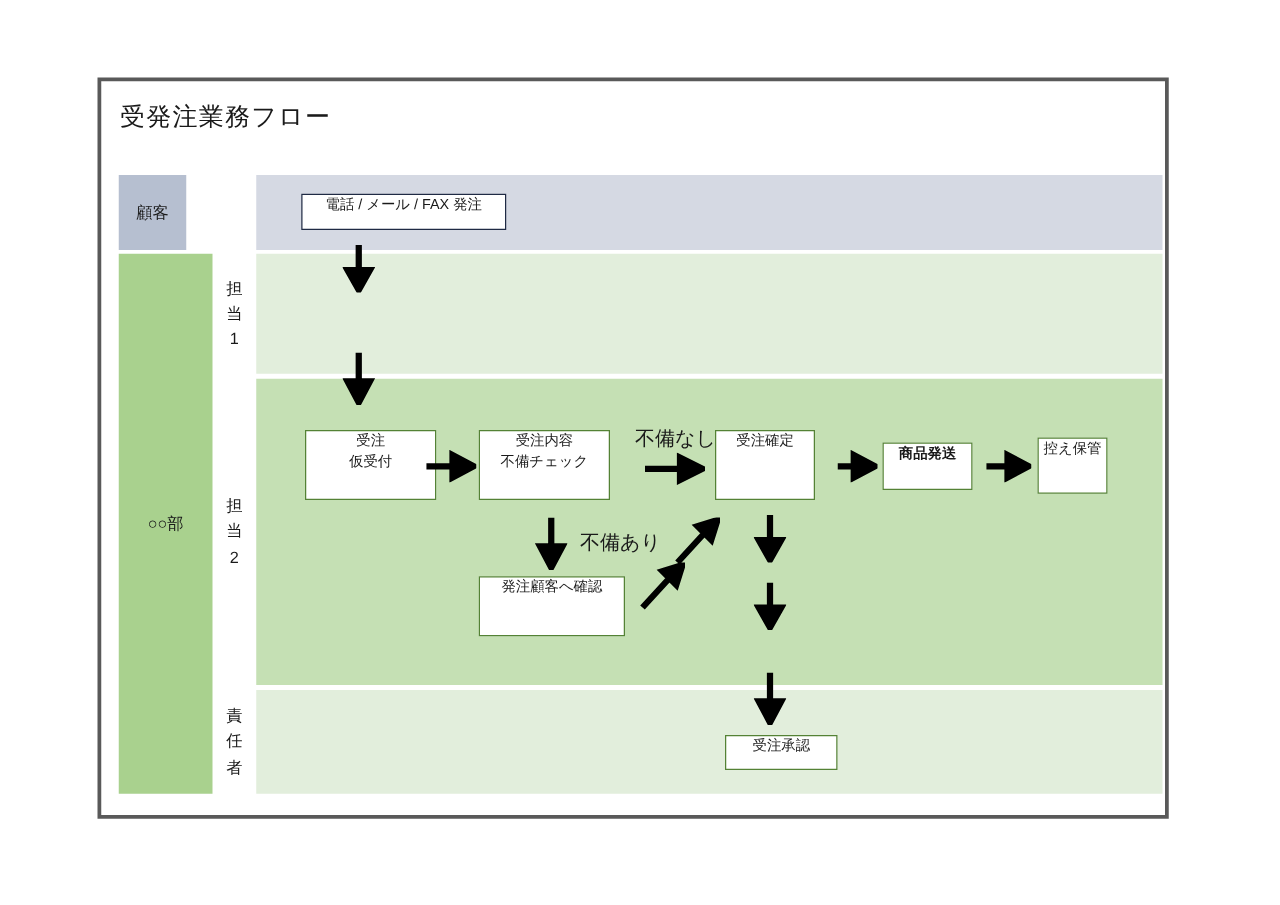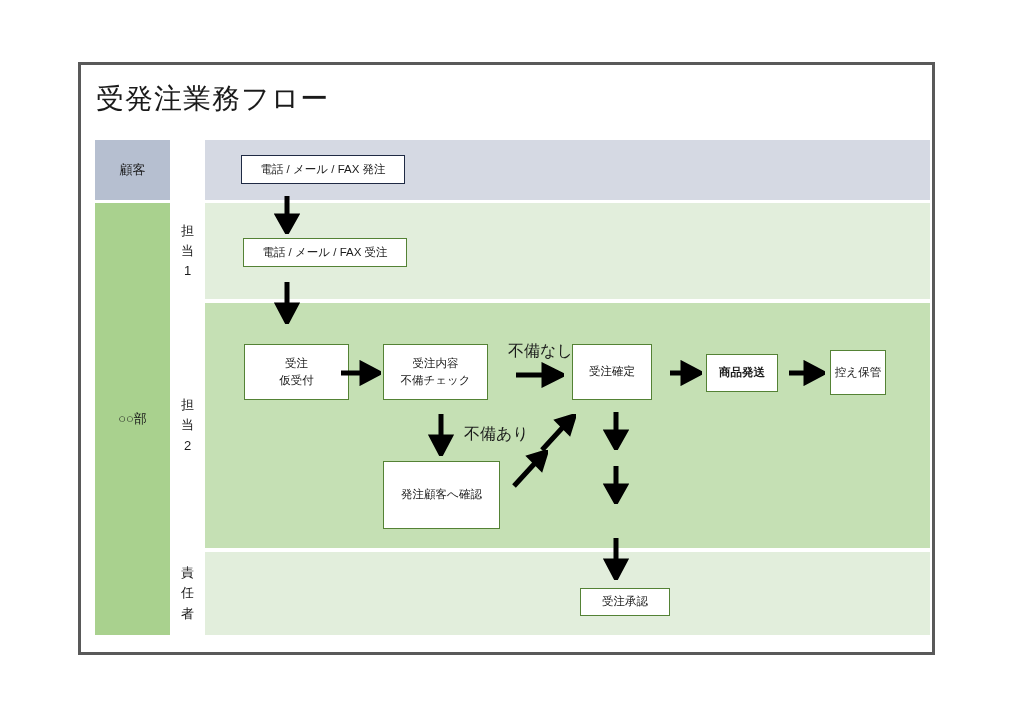--- a/index.html
+++ b/index.html
@@ -12,42 +12,42 @@
 
   
   .frame{
     position:absolute;left:78px;top:62px;width:857px;height:593px;
     border:3px solid #595959;background:#ffffff;box-sizing:border-box;
   }
 
   
   .page-title{
     position:absolute;left:96px;top:80px;
-    font-size:28px;letter-spacing:1px;color:#1a1a1a;white-space:nowrap;
+    font-size:20px;letter-spacing:1px;color:#1a1a1a;white-space:nowrap;
   }
 
   
   .blk{position:absolute;box-sizing:border-box;}
 
   
   .lane-label{
     display:flex;align-items:center;justify-content:center;
     font-size:13px;color:#1a1a1a;text-align:center;
   }
   .dept-label{writing-mode:horizontal-tb;}
   .role-label{
     font-size:13px;line-height:1.55;text-align:center;
     display:flex;align-items:center;justify-content:center;
   }
   .role-label span{display:block;}
 
   
   .node{
     position:absolute;box-sizing:border-box;background:#ffffff;
-    display:flex;flex-direction:column;align-items:center;justify-content:center;
+    display:flex;flex-direction:column;align-items:center;
     font-size:11.5px;line-height:1.5;text-align:center;color:#1a1a1a;
     white-space:nowrap;
   }
   .node.green{border:1.5px solid #548235;}
   .node.navy{border:1.5px solid #1f2a44;}
   .node .l2{display:block;}
 
   
   .arrow{position:absolute;color:#000;line-height:1;font-weight:bold;}
   .arrow svg{display:block;}
@@ -64,21 +64,21 @@
 
   <div class="frame"></div>
 
   <div class="page-title">受発注業務フロー</div>
 
   <div class="blk" style="left:205px;top:140px;width:725px;height:60px;background:#d5d9e3;"></div>
   <div class="blk" style="left:205px;top:203px;width:725px;height:96px;background:#e2eedc;"></div>
   <div class="blk" style="left:205px;top:303px;width:725px;height:245px;background:#c5e0b4;"></div>
   <div class="blk" style="left:205px;top:552px;width:725px;height:83px;background:#e2eedc;"></div>
 
-  <div class="blk lane-label dept-label" style="left:95px;top:140px;width:75px;height:60px;background:#b6bfd0;">
+  <div class="blk lane-label dept-label" style="left:95px;top:140px;width:54px;height:60px;background:#b6bfd0;">
     <span>顧客</span>
   </div>
   <div class="blk lane-label dept-label" style="left:95px;top:203px;width:75px;height:432px;background:#a9d18e;">
     <span>○○部</span>
   </div>
 
   <div class="blk role-label" style="left:170px;top:203px;width:35px;height:96px;">
     <div>
       <span>担</span>
       <span>当</span>
@@ -97,23 +97,20 @@
       <span>責</span>
       <span>任</span>
       <span>者</span>
     </div>
   </div>
 
   <div class="node navy" style="left:241px;top:155px;width:164px;height:29px;">
     <span>電話 / メール / FAX 発注</span>
   </div>
 
-  <div class="node green" style="left:243px;top:238px;width:164px;height:29px;">
-    <span>電話 / メール / FAX 受注</span>
-  </div>
 
   <div class="node green" style="left:244px;top:344px;width:105px;height:56px;">
     <span>受注</span>
     <span class="l2">仮受付</span>
   </div>
 
   <div class="node green" style="left:383px;top:344px;width:105px;height:56px;">
     <span>受注内容</span>
     <span class="l2">不備チェック</span>
   </div>
@@ -123,21 +120,21 @@
   </div>
 
   <div class="node green" style="left:706px;top:354px;width:72px;height:38px;font-weight:bold;">
     <span>商品発送</span>
   </div>
 
   <div class="node green" style="left:830px;top:350px;width:56px;height:45px;">
     <span>控え保管</span>
   </div>
 
-  <div class="node green" style="left:383px;top:461px;width:117px;height:68px;">
+  <div class="node green" style="left:383px;top:461px;width:117px;height:48px;">
     <span>発注顧客へ確認</span>
   </div>
 
   <div class="node green" style="left:580px;top:588px;width:90px;height:28px;">
     <span>受注承認</span>
   </div>
 
   <div class="arrow" style="left:274px;top:196px;">
     <svg width="26" height="38" viewBox="0 0 26 38">
       <path d="M13 0 L13 24 M13 36 L4 20 L22 20 Z" stroke="#000" stroke-width="5" fill="#000" stroke-linejoin="miter"></path>

